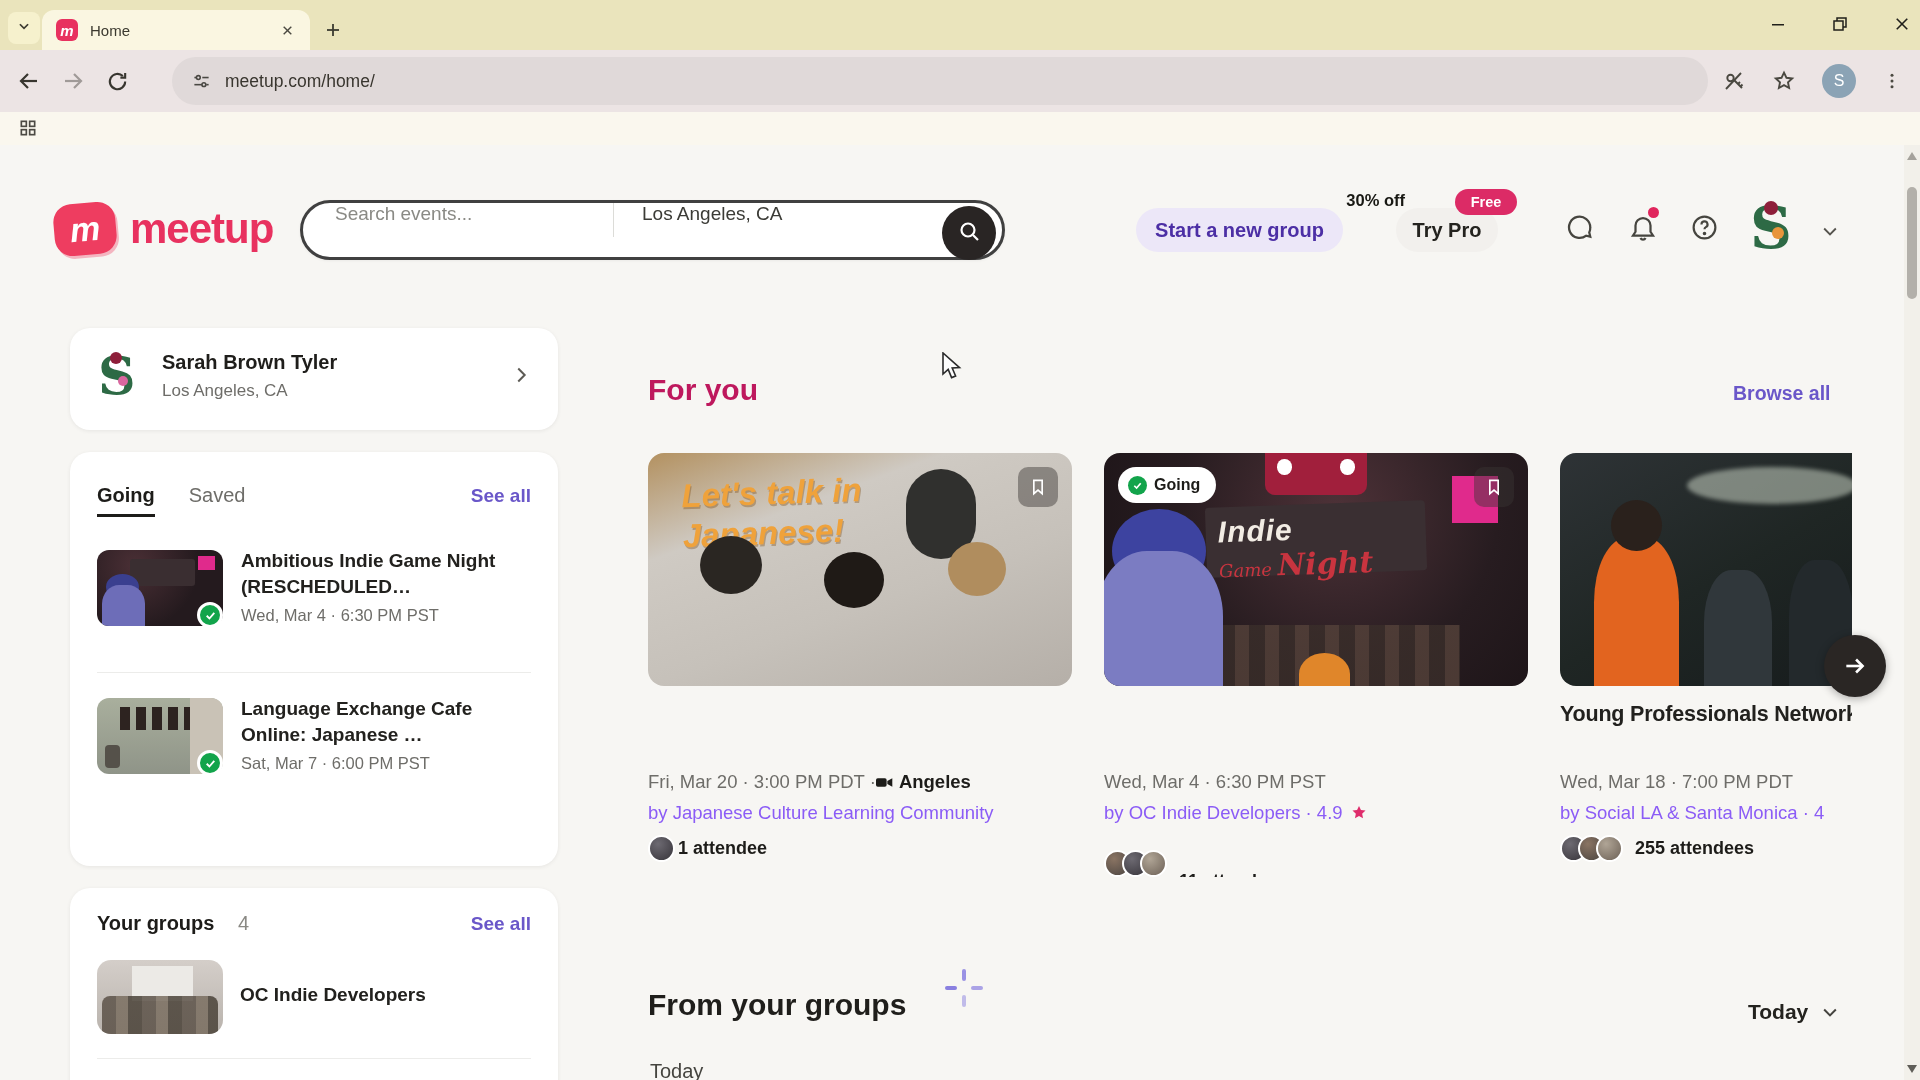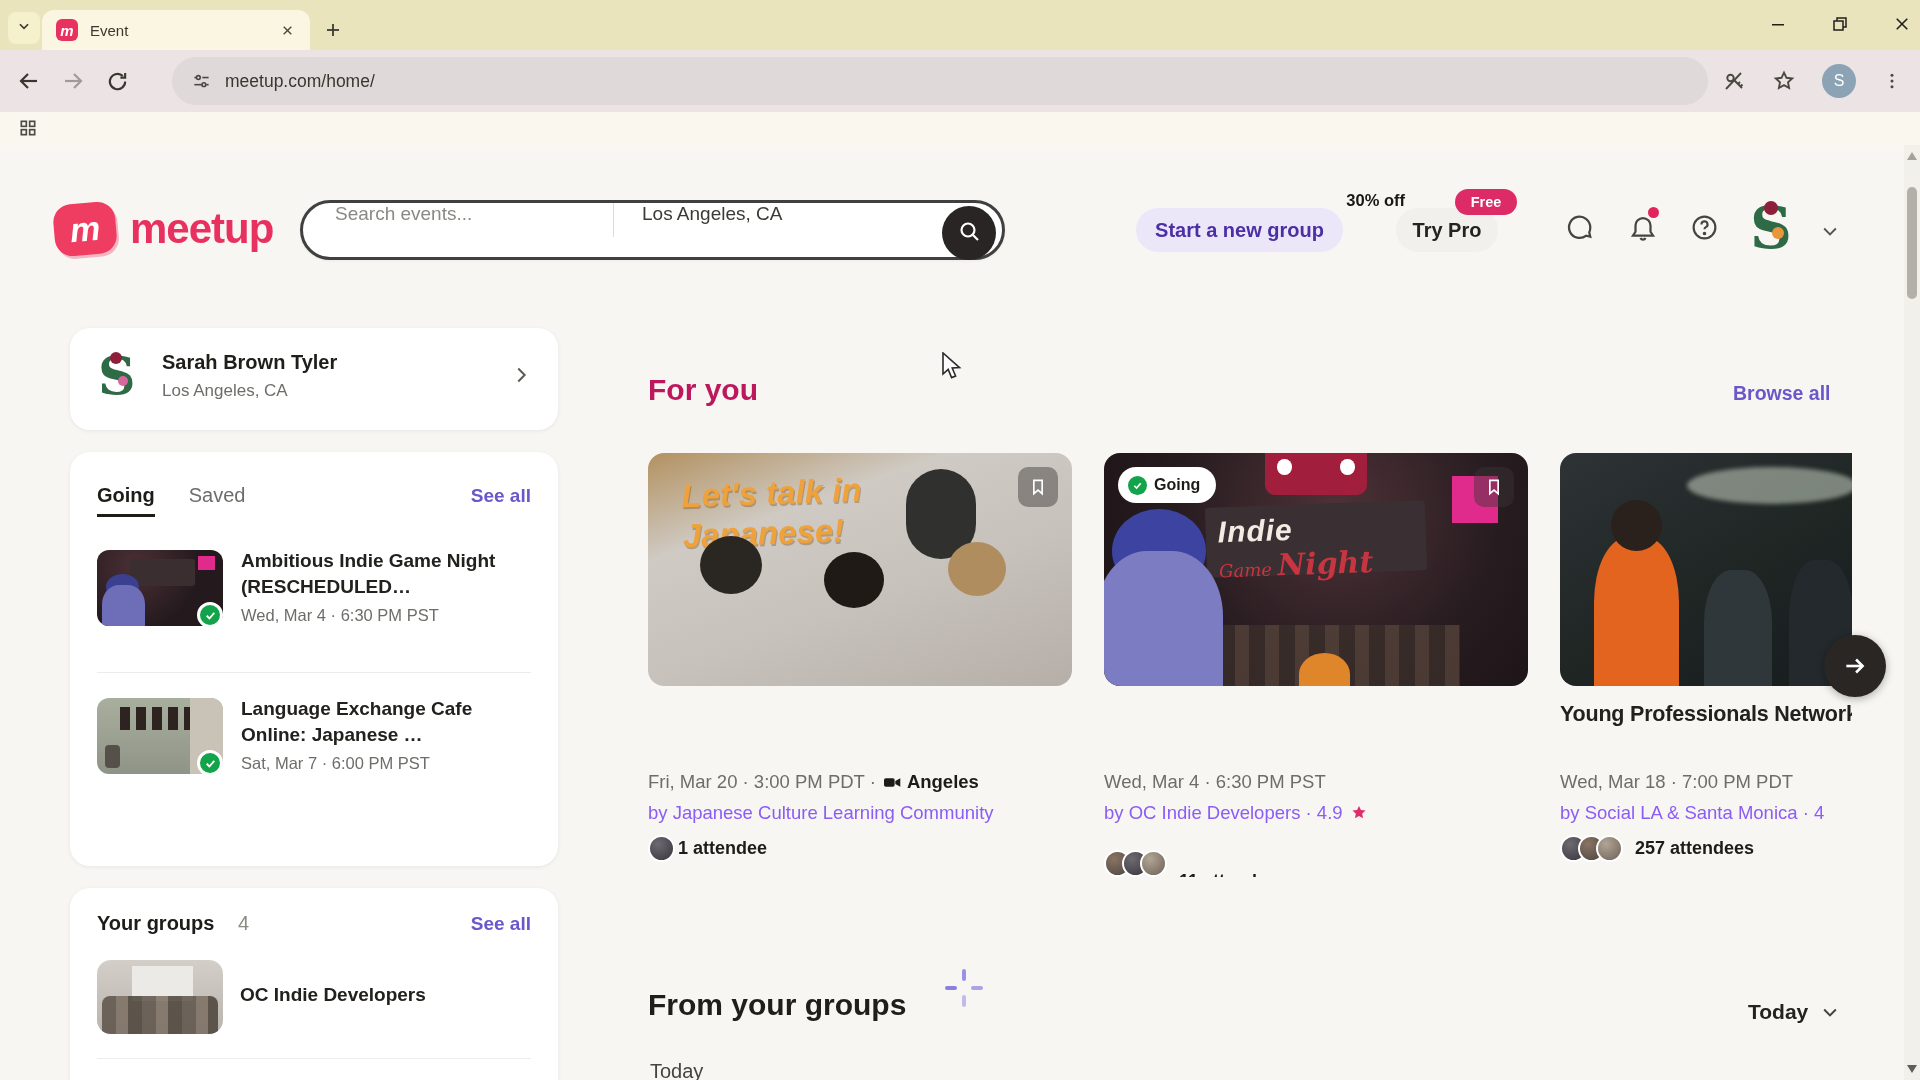--- a/index.html
+++ b/index.html
@@ -134,21 +134,21 @@
 
   
   .for-you { position:absolute; left:648px; top:228px; font-size:30px; font-weight:bold; color:#be185d; }
   .browse-all { position:absolute; left:1733px; top:237px; font-size:19.5px; color:#6a57c9; font-weight:bold; }
 
   .cards-clip { position:absolute; left:648px; top:308px; width:1204px; height:424px; overflow:hidden; }
   .card { position:absolute; top:0; width:424px; height:424px; }
   .card .img { position:absolute; left:0; top:0; width:424px; height:233px; border-radius:16px; overflow:hidden; }
   .c-title { position:absolute; left:0; top:247px; width:424px; font-size:21.5px; font-weight:bold;
     color:#22211e; line-height:29px; letter-spacing:-.2px; }
-  .c-date { position:absolute; left:0; top:318px; font-size:18.5px; color:#6e6d69; display:flex; align-items:center; gap:8px; white-space:nowrap;justify-content:center; }
+  .c-date { position:absolute; left:0; top:318px; font-size:18.5px; color:#6e6d69; display:flex; align-items:center; white-space:nowrap;justify-content:center; }
   .online-badge { display:flex; align-items:center; gap:6px; font-weight:bold; color:#1d1c19; }
   .c-host { position:absolute; left:0; top:349px; width:424px; font-size:18.5px; color:#8b5cf6;
     white-space:nowrap; overflow:hidden; display:flex; align-items:center; gap:7px; }
   .c-att { position:absolute; left:0; top:382px; display:flex; align-items:center; gap:12px;
     font-size:18px; font-weight:bold; color:#1d1c19; }
   .avstack { display:flex; }
   .av { width:27px; height:27px; border-radius:50%; border:2px solid #fff; margin-right:-9px; }
   .av.a1 { background:radial-gradient(circle at 35% 30%, #8a7463, #4a4440); }
   .av.a2 { background:radial-gradient(circle at 35% 30%, #b0a596, #6d6156); }
   .av.a3 { background:radial-gradient(circle at 35% 30%, #6d6a72, #37343a); }
@@ -223,21 +223,21 @@
   <div class="tabstrip">
     <div class="tab-search-btn">
       <span>
         <svg width="14" height="14" viewBox="0 0 24 24" fill="none" stroke="currentColor" stroke-width="3">
             <polyline points="5 9 12 16 19 9"></polyline>
           </svg>
       </span>
     </div>
     <div class="tab">
       <span class="favicon">m</span>
-      <span class="tab-title">Event</span>
+      <span class="tab-title">Home</span>
       <span class="tab-close">
         <svg width="13" height="13" viewBox="0 0 24 24" stroke="currentColor" stroke-width="2.6" fill="none">
             <line x1="5" y1="5" x2="19" y2="19"></line>
             <line x1="19" y1="5" x2="5" y2="19"></line>
           </svg>
       </span>
     </div>
     <div class="newtab">
       <svg width="18" height="18" viewBox="0 0 24 24" stroke="currentColor" stroke-width="2.4" fill="none">
           <line x1="12" y1="4" x2="12" y2="20"></line>
@@ -559,21 +559,21 @@
         </div>
         <div class="c-host" style="width:292px;">
           <span>by Social LA &amp; Santa Monica · 4</span>
         </div>
         <div class="c-att">
           <span class="avstack">
             <span class="av a3"></span>
             <span class="av a1"></span>
             <span class="av a2"></span>
           </span>
-          <span style="margin-left:9px;">257 attendees</span>
+          <span style="margin-left:9px;">255 attendees</span>
         </div>
       </div>
     </div>
 
     <div class="next-btn">
       <svg width="26" height="26" viewBox="0 0 24 24" stroke="currentColor" stroke-width="2.4" fill="none">
           <line x1="4" y1="12" x2="19" y2="12"></line>
           <polyline points="13 6 19 12 13 18"></polyline>
         </svg>
     </div>

